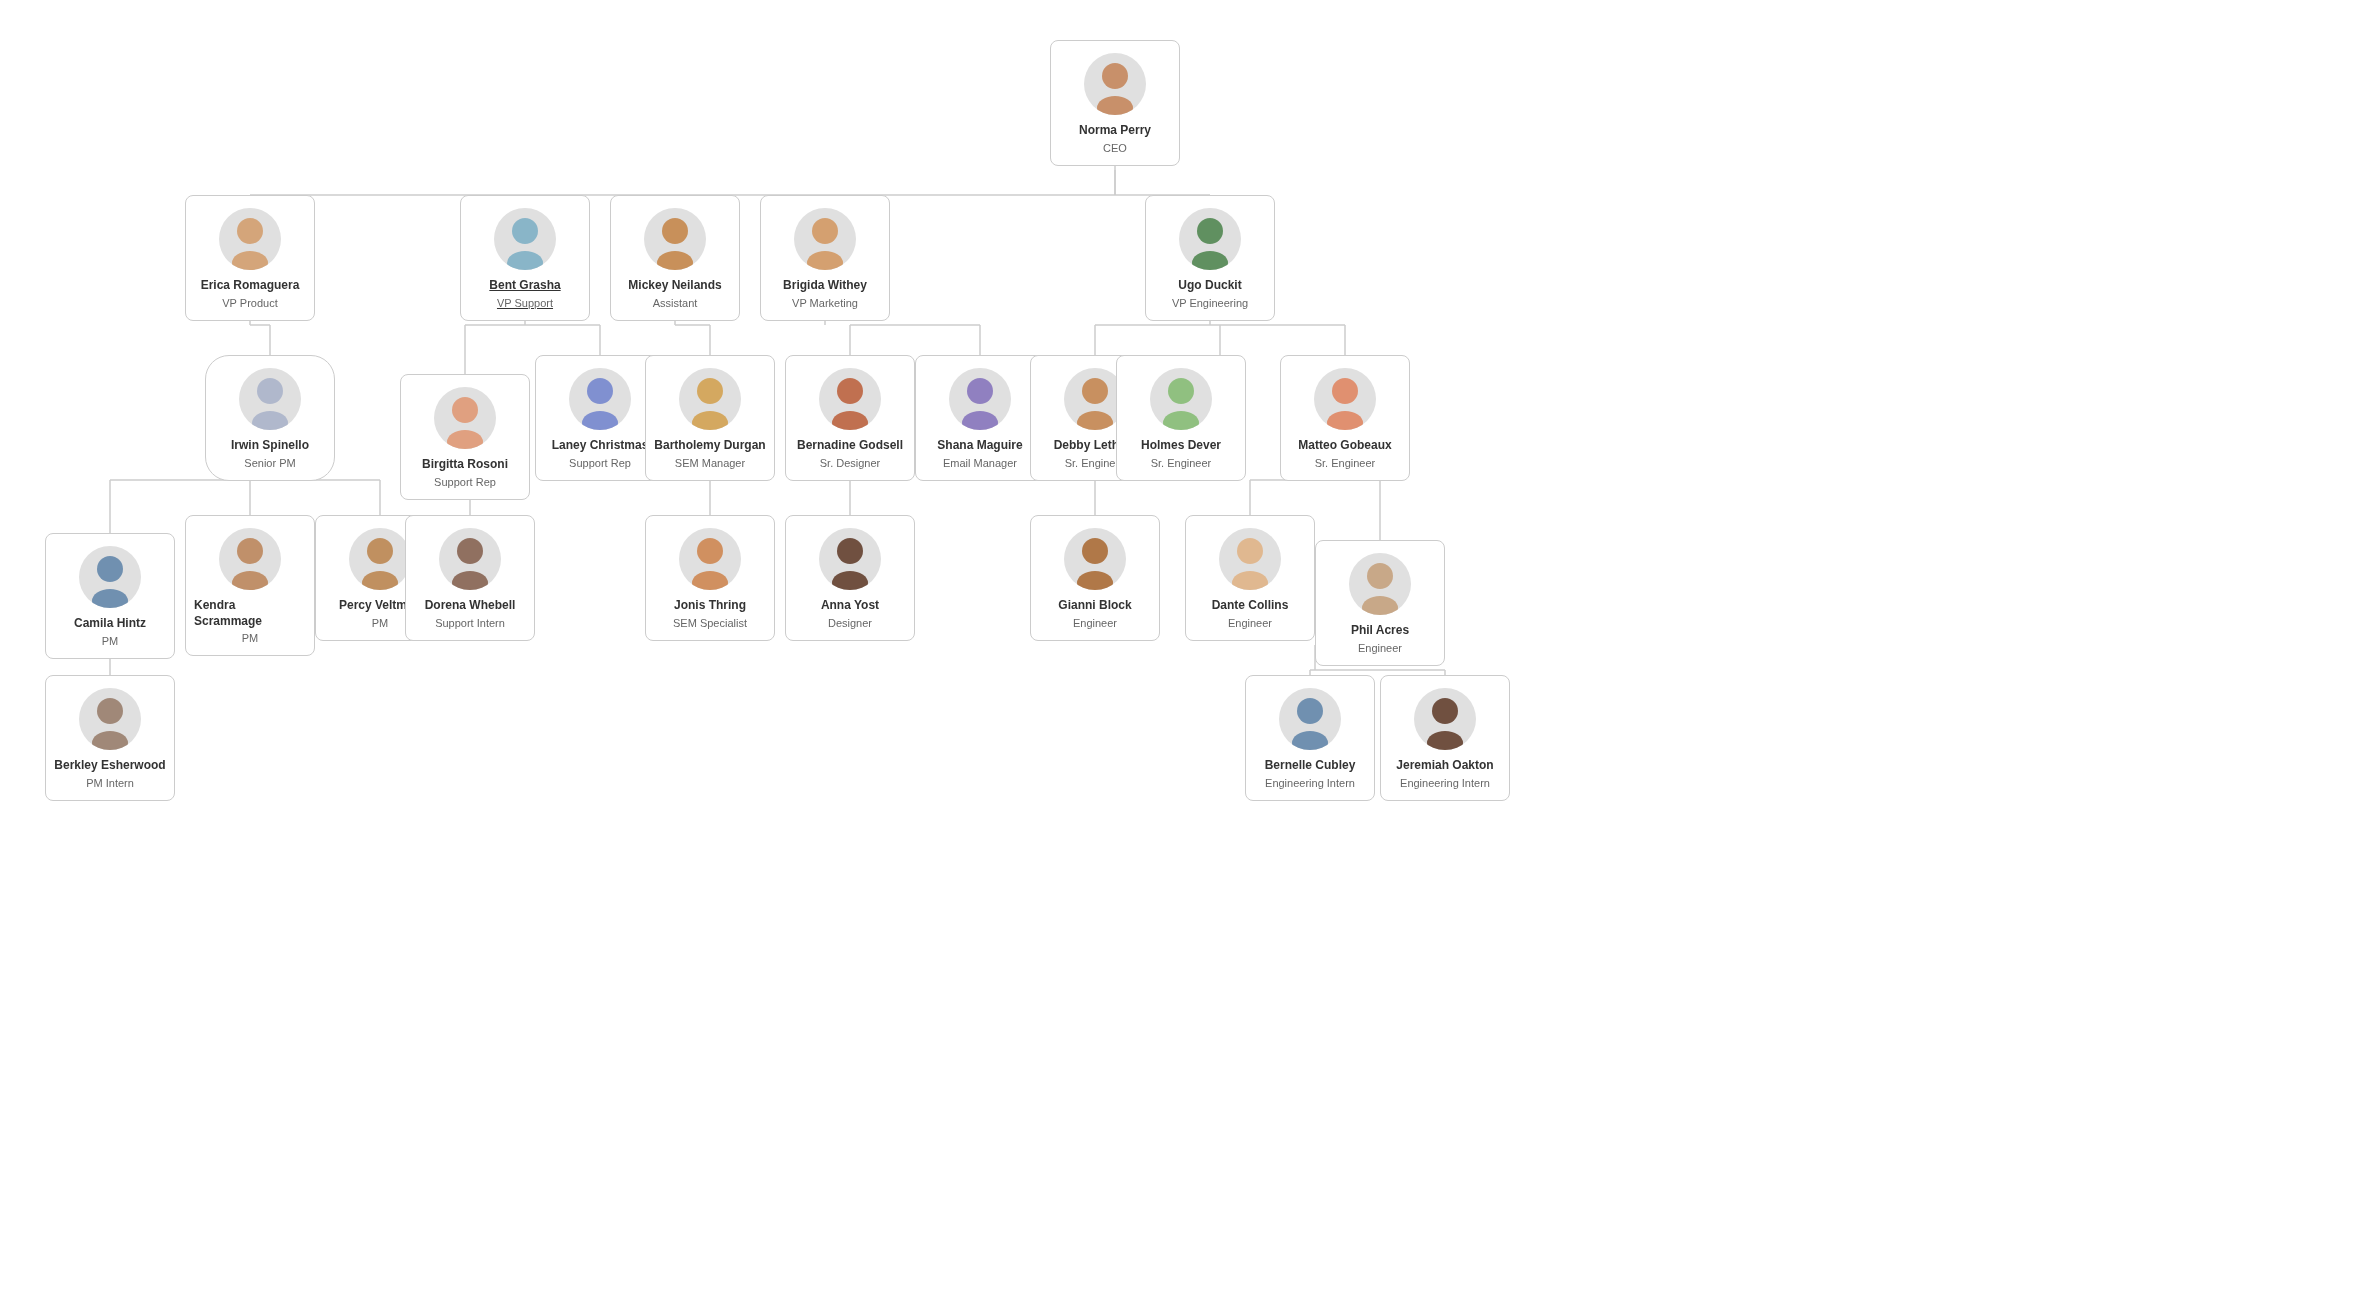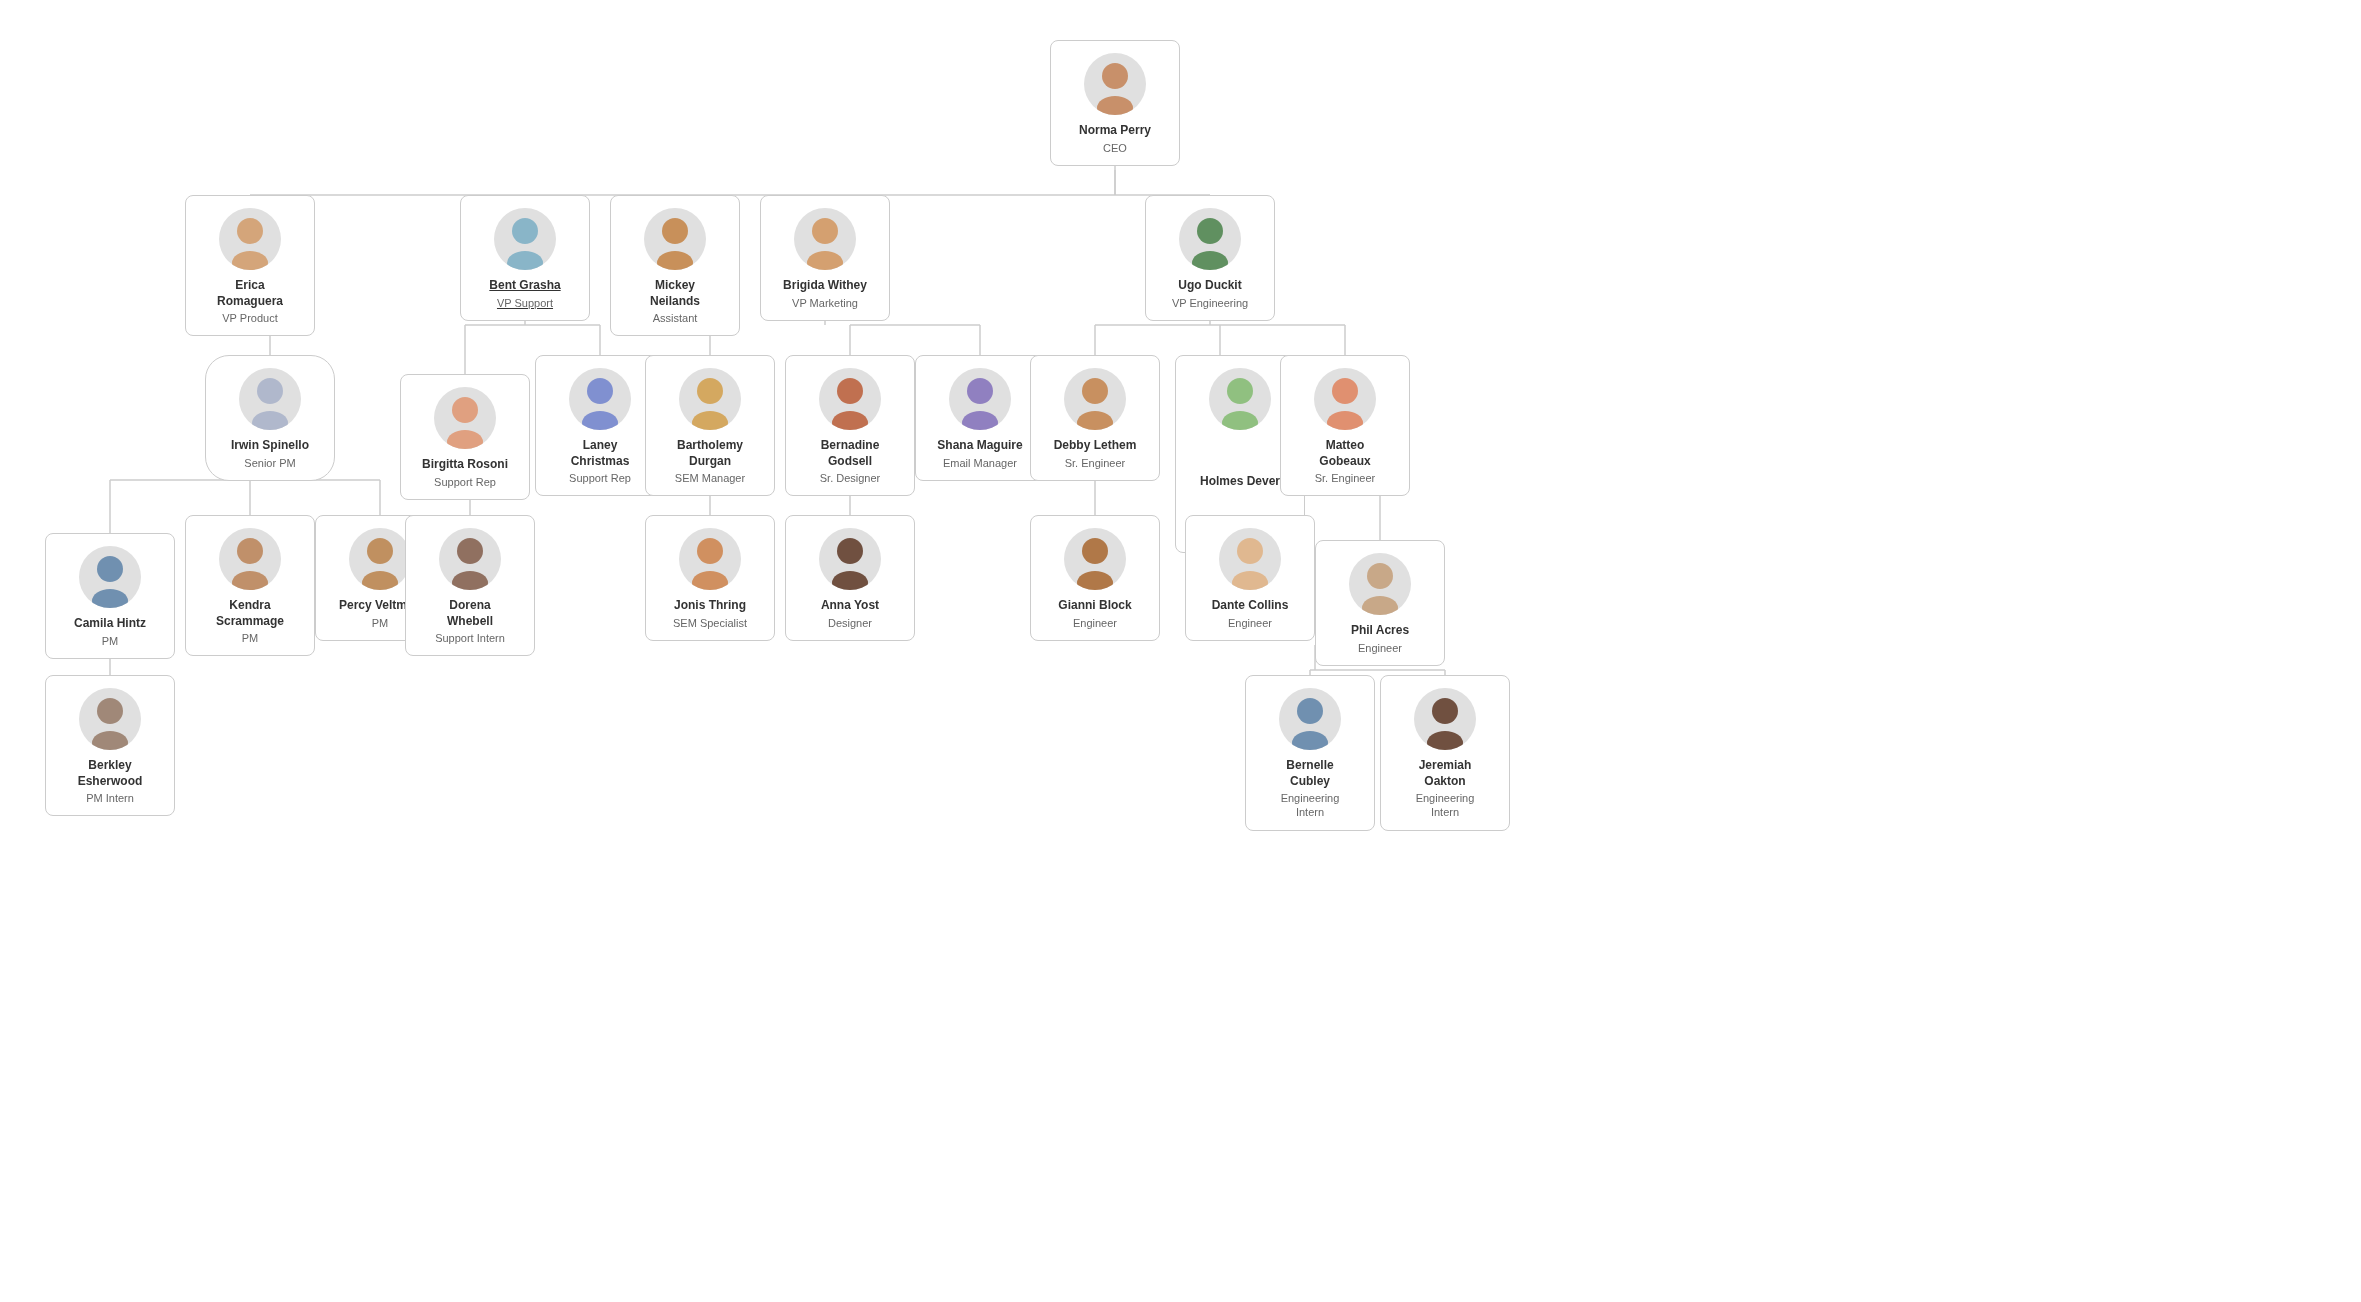--- a/index.html
+++ b/index.html
@@ -26,22 +26,22 @@
     }
     .node {
       position: absolute;
       width: 130px;
       background: #fff;
       border: 1.5px solid #ccc;
       border-radius: 8px;
       display: flex;
       flex-direction: column;
       align-items: center;
-      padding: 12px 20px 10px;
-      text-align: center;
+      padding: 12px 8px 10px;
+      text-align: left;
     }
     .node .avatar {
       width: 62px;
       height: 62px;
       border-radius: 50%;
       overflow: hidden;
       margin-bottom: 8px;
       background: #e0e0e0;
       flex-shrink: 0;
     }
@@ -304,21 +304,21 @@
     <div class="avatar av-13">
       <svg viewBox="0 0 62 62">
           <circle cx="31" cy="23" r="13" fill="#c89060"></circle>
           <ellipse cx="31" cy="55" rx="18" ry="12" fill="#c89060"></ellipse>
         </svg>
     </div>
     <div class="name">Debby Lethem</div>
     <div class="title">Sr. Engineer</div>
   </div>
 
-  <div class="node" style="left:1175px;top:355px;gap:36px;">
+  <div class="node" style="left:1116px;top:355px;">
     <div class="avatar av-14">
       <svg viewBox="0 0 62 62">
           <circle cx="31" cy="23" r="13" fill="#90c080"></circle>
           <ellipse cx="31" cy="55" rx="18" ry="12" fill="#90c080"></ellipse>
         </svg>
     </div>
     <div class="name">Holmes Dever</div>
     <div class="title">Sr. Engineer</div>
   </div>
 

